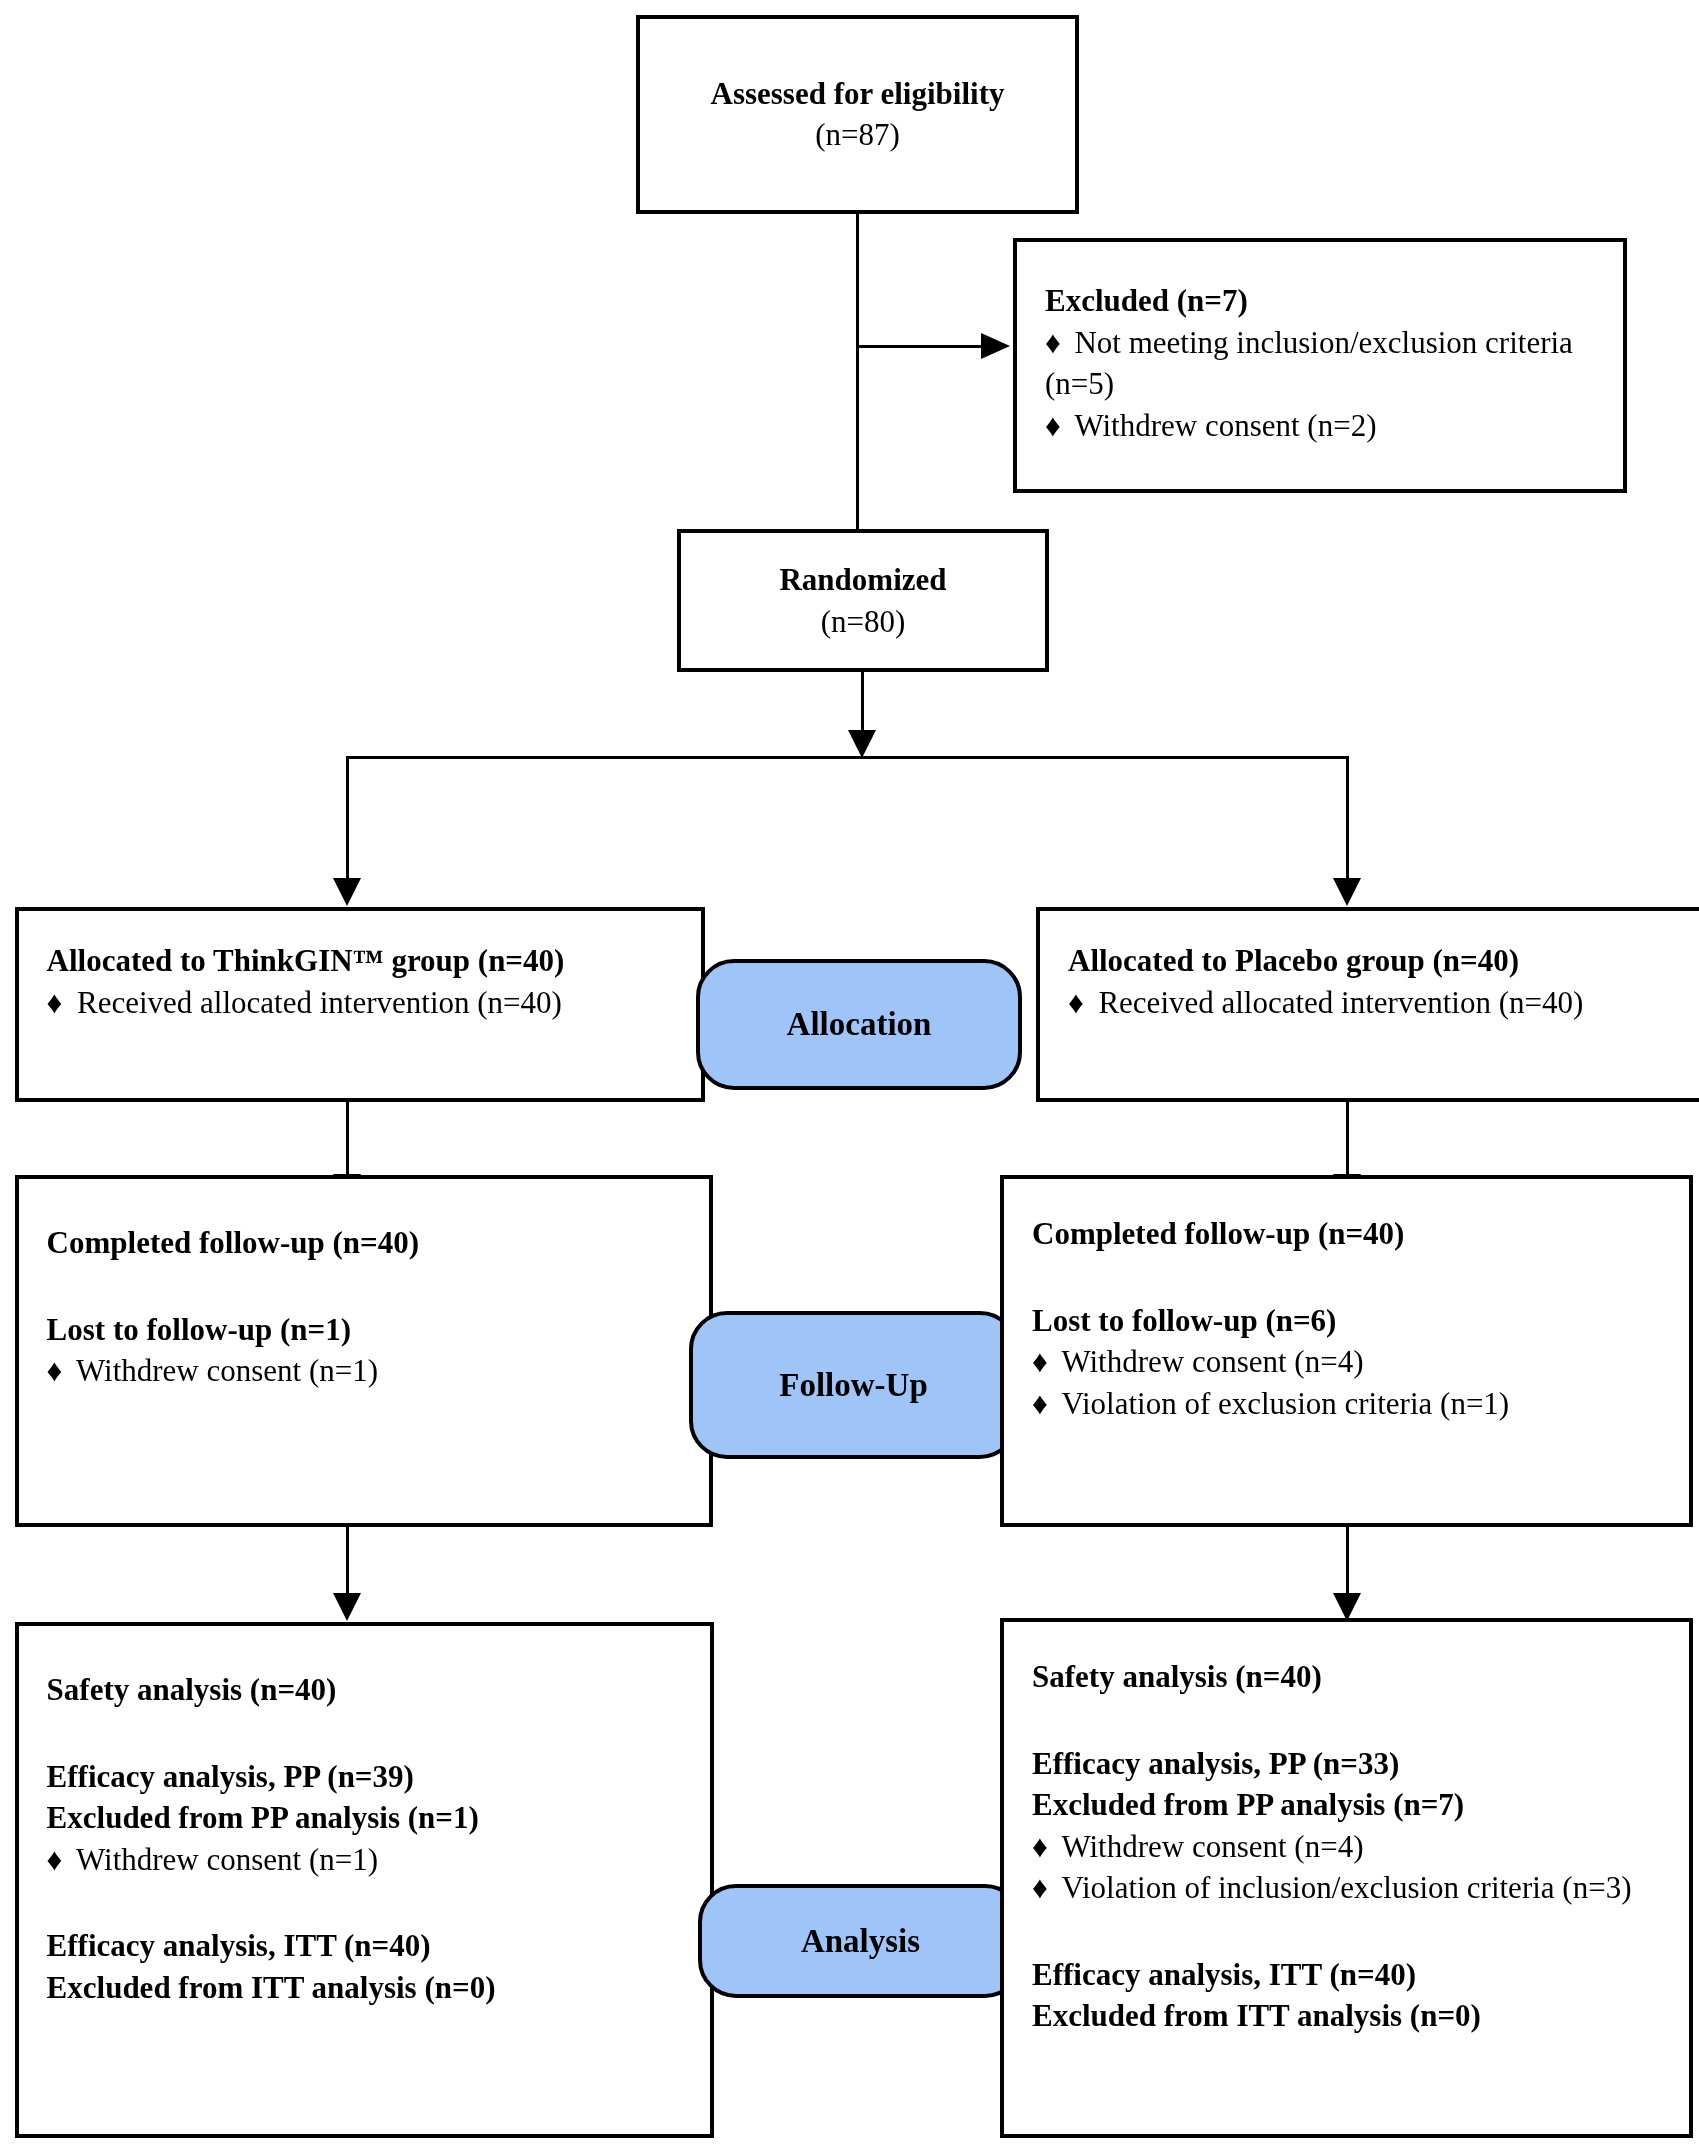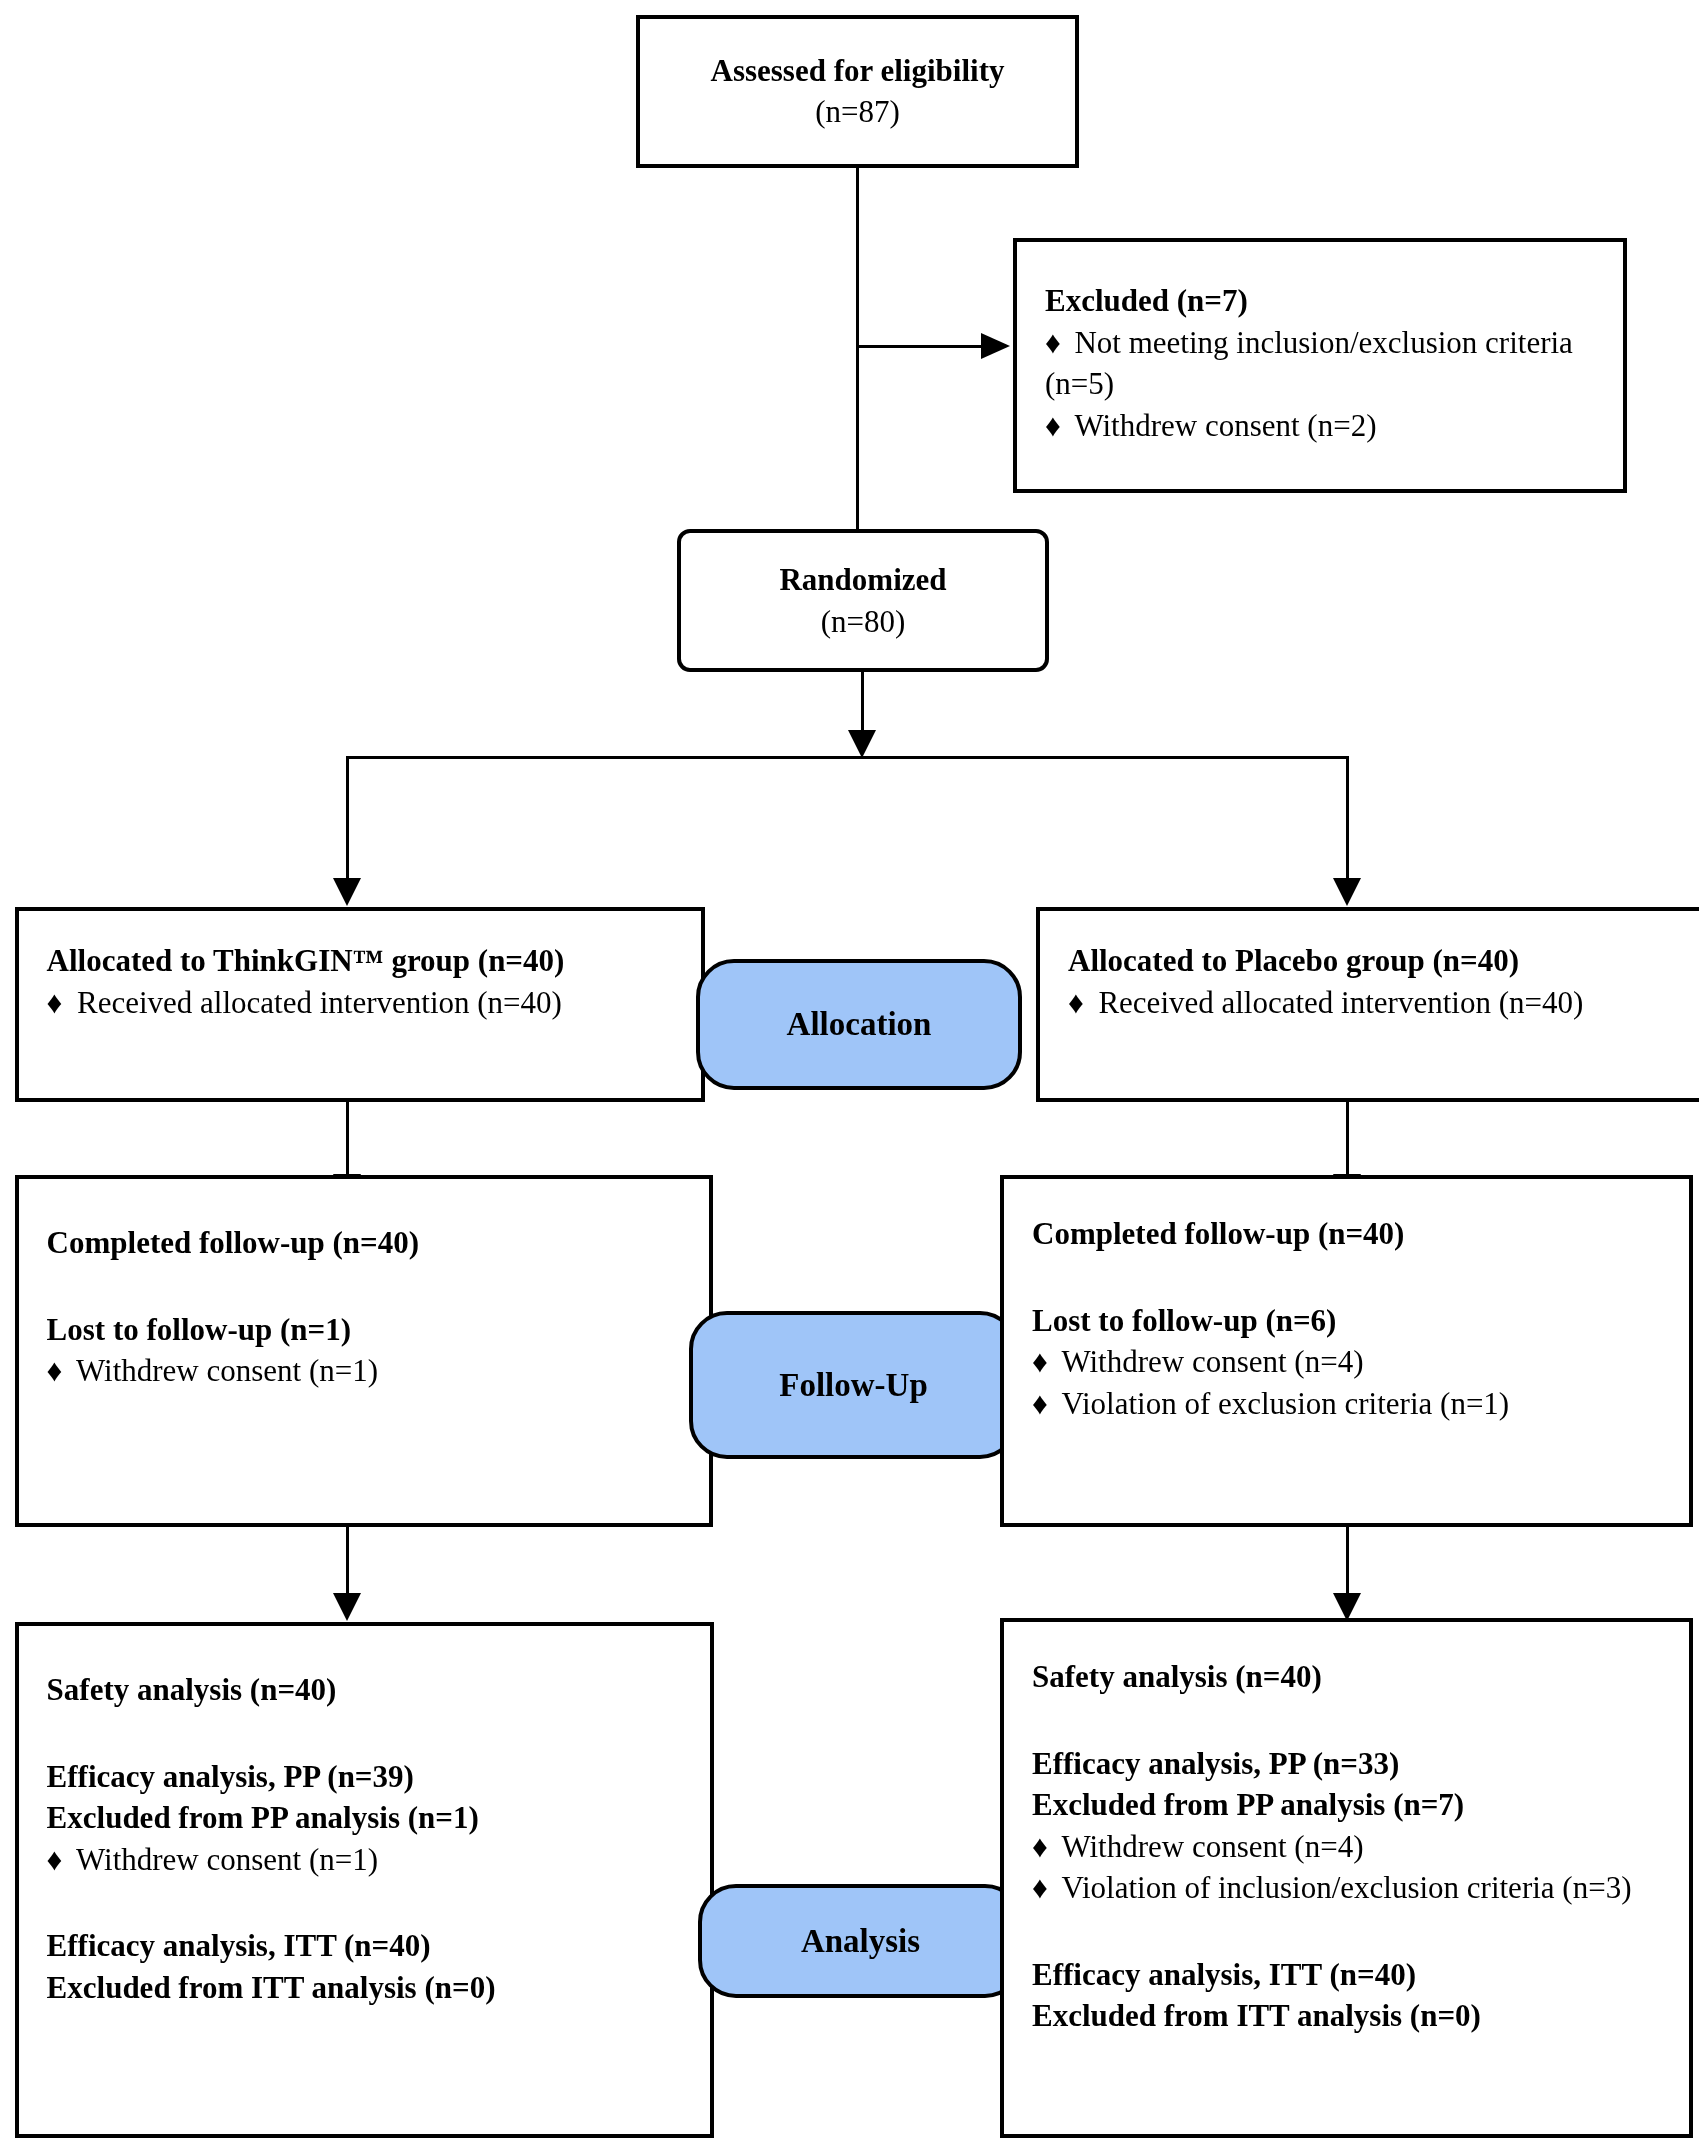--- a/index.html
+++ b/index.html
@@ -82,34 +82,34 @@
   <div class="line" style="left:346px; top:1102px; width:3.4px; height:74px;"></div>
   <div class="arrow-down" style="left:333px; top:1174px;"></div>
   <div class="line" style="left:1346px; top:1102px; width:3.4px; height:74px;"></div>
   <div class="arrow-down" style="left:1333px; top:1174px;"></div>
 
   <div class="line" style="left:346px; top:1527px; width:3.4px; height:67px;"></div>
   <div class="arrow-down" style="left:333px; top:1593px;"></div>
   <div class="line" style="left:1346px; top:1527px; width:3.4px; height:67px;"></div>
   <div class="arrow-down" style="left:1333px; top:1593px;"></div>
 
-  <div class="box center-box" style="left:636px; top:14.6px; width:443px; height:153px;">
+  <div class="box center-box" style="left:636px; top:14.6px; width:443px; height:199px;">
     <div class="bold">Assessed for eligibility</div>
     <div>(n=87)</div>
   </div>
 
   <div class="box" style="left:1013px; top:238px; width:614px; height:255px;">
     <div class="pad" style="padding-top:38px;">
       <div class="bold">Excluded (n=7)</div>
       <div class="b-item"><span class="glyph">♦</span><span>Not meeting inclusion/exclusion criteria (n=5)</span></div>
       <div class="b-item"><span class="glyph">♦</span><span>Withdrew consent (n=2)</span></div>
     </div>
   </div>
 
-  <div class="box center-box" style="left:677px; top:529px; width:372px; height:143px;border-radius:13px;">
+  <div class="box center-box" style="left:677px; top:529px; width:372px; height:143px;">
     <div class="bold">Randomized</div>
     <div>(n=80)</div>
   </div>
 
   <div class="box" style="left:14.6px; top:907px; width:690px; height:195px;">
     <div class="pad" style="padding-top:29px;">
       <div class="bold">Allocated to ThinkGIN™ group (n=40)</div>
       <div class="b-hang"><span class="glyph">♦</span><span>Received allocated intervention (n=40)</span></div>
     </div>
   </div>

